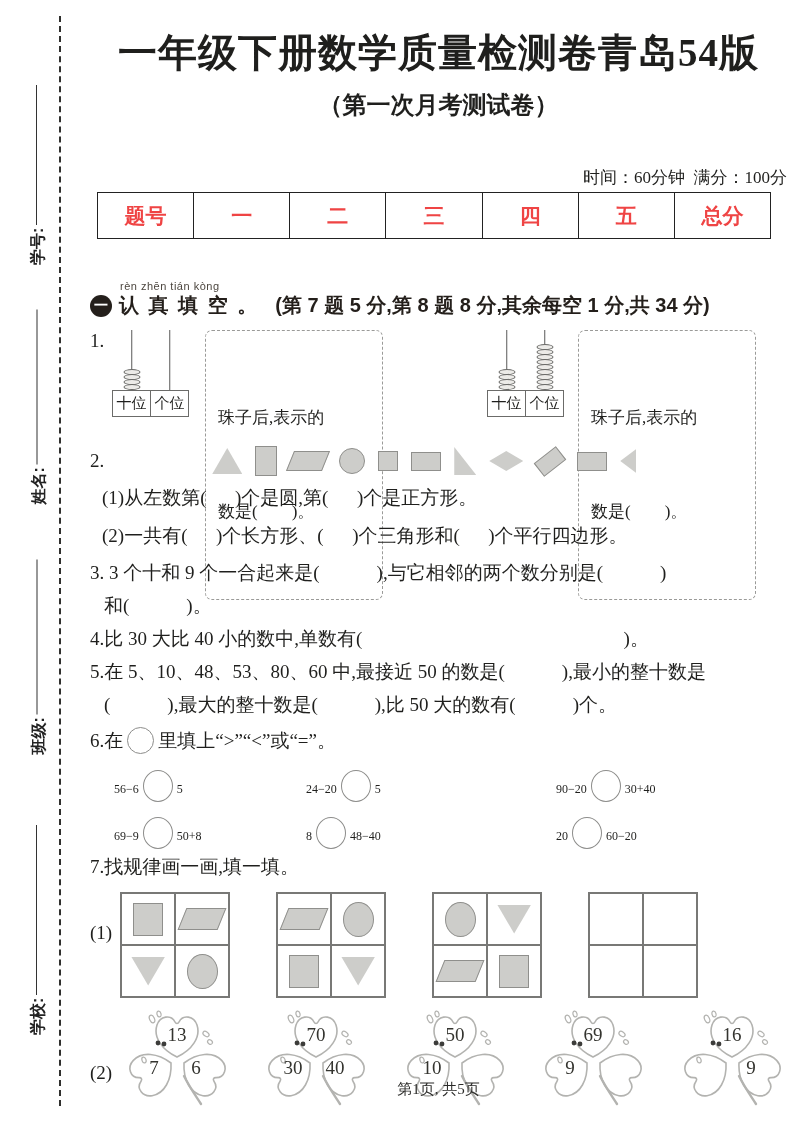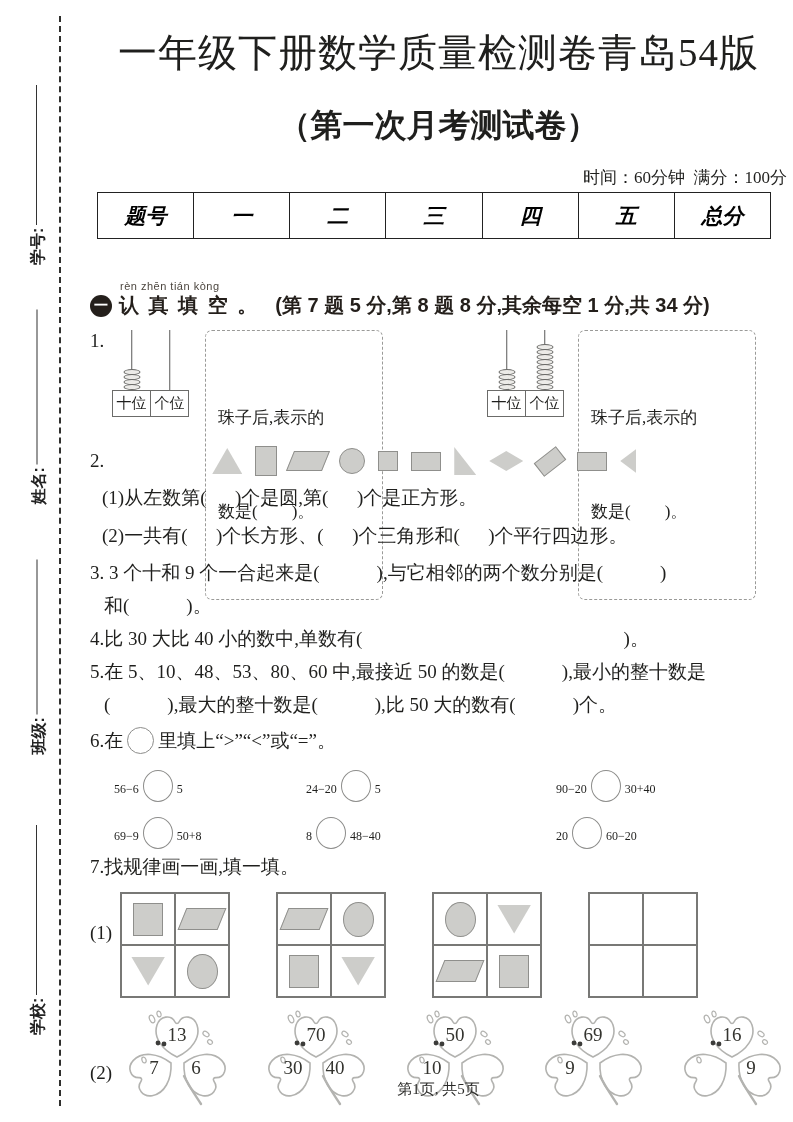--- a/index.html
+++ b/index.html
@@ -5,26 +5,26 @@
   html,body{margin:0;padding:0;background:#ffffff;}
   .page{position:relative;width:793px;height:1122px;background:#fff;overflow:hidden;
         font-family:"Liberation Serif","DejaVu Serif",serif;color:#1f1f1d;}
   .fold{position:absolute;left:59px;top:16px;height:1090px;border-left:2px dashed #2f2f2d;}
   
   .side-group{position:absolute;height:22px;display:flex;align-items:center;transform:rotate(-90deg);}
   .side-label{font-family:"Liberation Sans","DejaVu Sans",sans-serif;font-weight:600;font-size:16px;white-space:nowrap;color:#222;}
   .side-line{flex:1;height:0;border-bottom:1.7px solid #333;margin-left:3px;margin-bottom:3px;}
   .content{position:absolute;left:90px;top:0;width:697px;}
   .blk{position:absolute;left:0;width:100%;}
-  .title{top:26px;text-align:center;font-size:39px;font-weight:400;letter-spacing:1px;}
-  .subtitle{top:104px;text-align:center;font-size:32px;font-weight:600;}
+  .title{top:26px;text-align:center;font-size:39px;font-weight:700;letter-spacing:1px;}
+  .subtitle{top:89px;text-align:center;font-size:24px;font-weight:600;}
   .meta{top:166px;text-align:right;font-size:17px;padding-right:22px;white-space:pre-wrap;}
   table.score{position:absolute;top:192px;left:7px;border-collapse:collapse;width:674px;table-layout:fixed;}
   table.score td{border:1.8px solid #222;height:43px;text-align:center;vertical-align:middle;
-        font-family:"Liberation Sans","DejaVu Sans",sans-serif;font-weight:700;font-size:21px;color:#000000;font-style:italic;}
+        font-family:"Liberation Sans","DejaVu Sans",sans-serif;font-weight:700;font-size:21px;color:#ef4444;}
   
   .sec{top:292px;display:flex;align-items:center;font-family:"Liberation Sans","DejaVu Sans",sans-serif;
        font-weight:700;font-size:20px;color:#241f1b;}
   .sec-badge{flex:0 0 auto;width:22px;height:22px;border-radius:50%;background:#241f1b;color:#fff;
        display:inline-flex;align-items:center;justify-content:center;font-size:14px;margin-right:7px;}
   .sec-titlewrap{position:relative;letter-spacing:2px;}
   .pinyin{position:absolute;top:-12px;left:1px;font-size:11px;font-weight:400;color:#4c463f;letter-spacing:0.5px;white-space:nowrap;}
   .sec-note{letter-spacing:0;margin-left:16px;}
   .qtext{font-size:19px;line-height:33px;white-space:pre-wrap;}
   .qnum{font-size:19px;}

